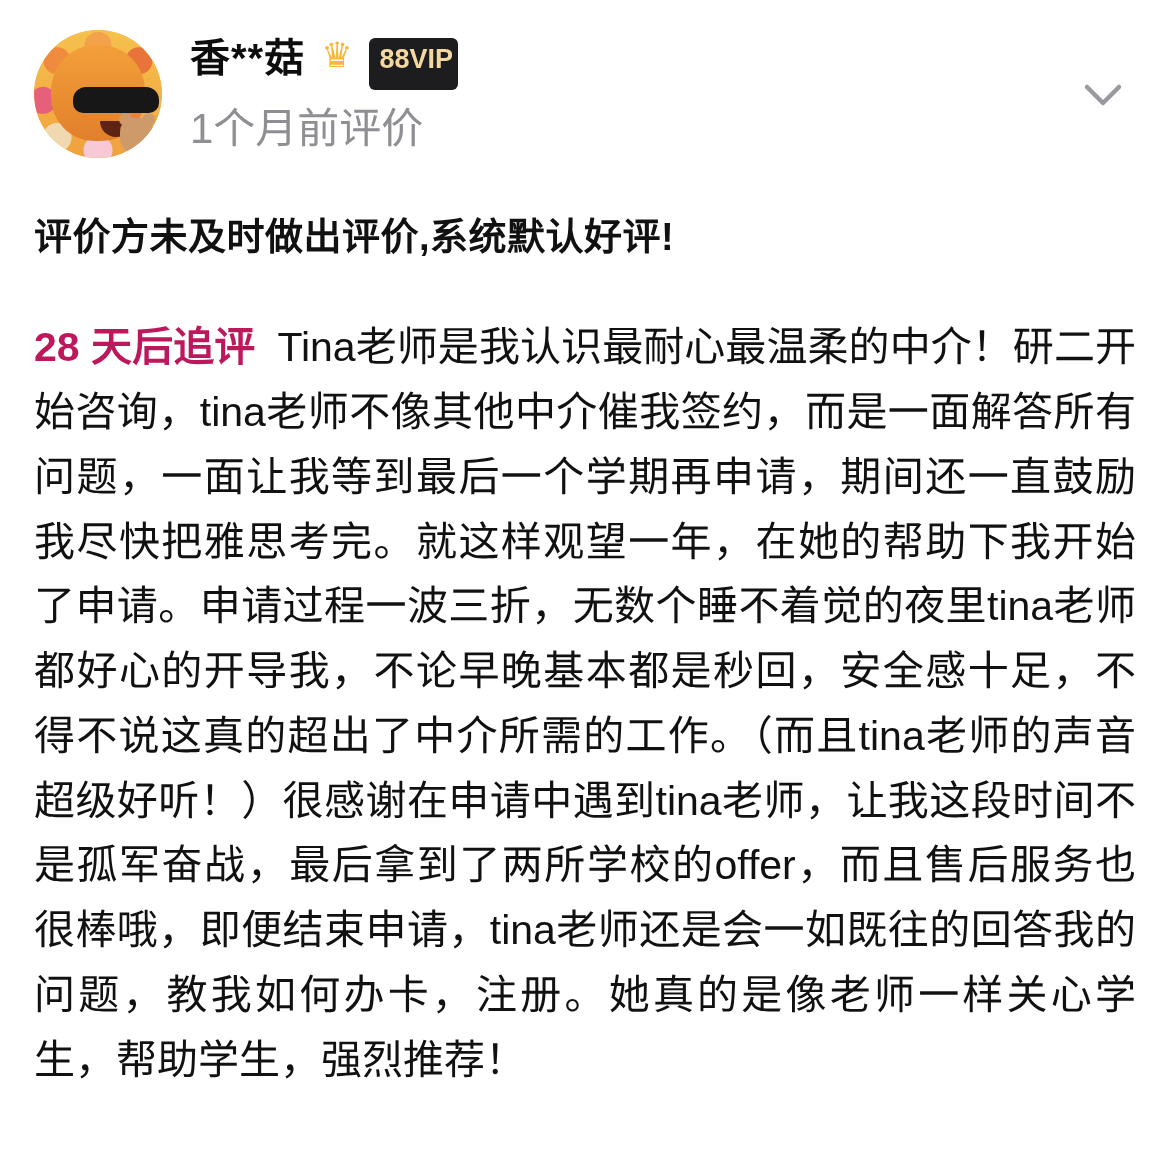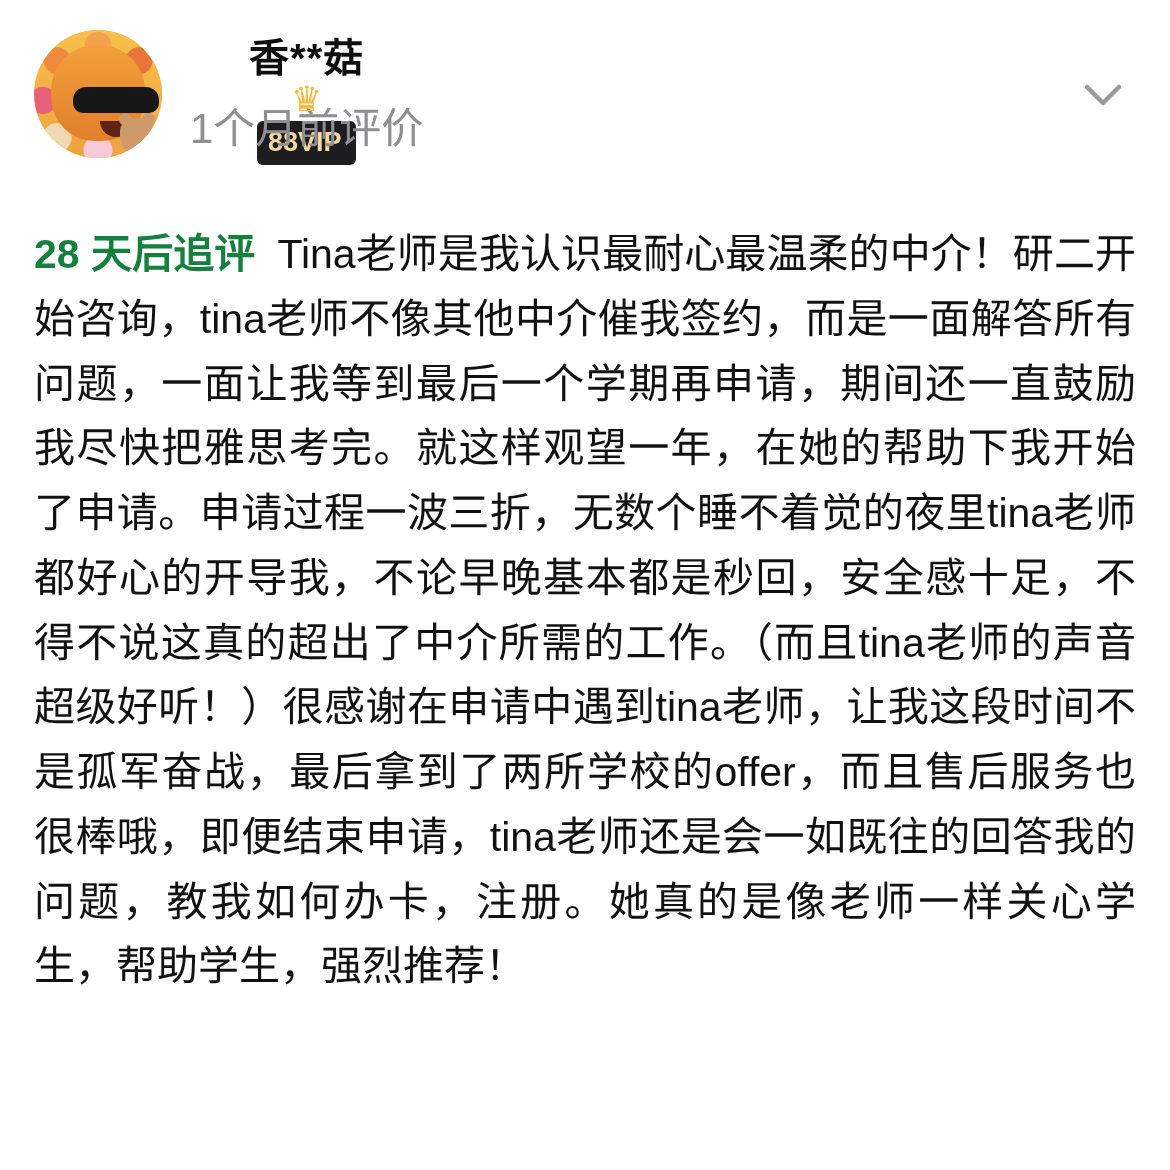--- a/index.html
+++ b/index.html
@@ -101,24 +101,22 @@
   }
   .avatar-bear:before { left: -1px; }
   .avatar-bear:after { right: -1px; }
 
   .header-text {
     margin-left: 28px;
     padding-top: 8px;
   }
   .name-row {
     display: flex;
-    align-items: center;
-    gap: 4px;
+    gap: 16px;
     height: 52px;
-    flex-direction: column;
   }
   .nickname {
     font-size: 40px;
     font-weight: 700;
     color: #0d0d0d;
     letter-spacing: 1px;
     line-height: 1;
   }
   .crown-icon {
     font-size: 35px;
@@ -126,21 +124,21 @@
     color: #f6b93b;
     position: relative;
     top: -1px;
   }
   .vip-badge {
     background: #1d1d1f;
     color: #f3d9a0;
     font-size: 27px;
     font-weight: 700;
     line-height: 1;
-    padding: 8px 15px 9px 11px;
+    padding: 8px 5px 9px 11px;
     border-radius: 6px;
     letter-spacing: 0px;
     font-family: "Liberation Sans", "DejaVu Sans", sans-serif;
   }
   .timestamp {
     margin-top: 16px;
     font-size: 42px;
     color: #8e8e93;
     line-height: 1.1;
   }
@@ -165,21 +163,21 @@
   .append-block {
     margin-top: 52px;
     font-size: 41px;
     line-height: 1.58;
     color: #111111;
     letter-spacing: 0px;
     text-align: justify;
     text-justify: inter-ideograph;
   }
   .append-label {
-    color: #15803d;
+    color: #be185d;
     font-weight: 700;
     margin-right: 22px;
   }
 </style>
 </head>
 <body>
 
 <div class="review-card">
 
   <div class="header">
@@ -202,18 +200,19 @@
       <div class="timestamp">1个月前评价</div>
     </div>
 
     <div class="chevron-down">
       <svg width="46" height="46" viewBox="0 0 46 46" aria-hidden="true">
         <path d="M7 15 L23 31 L39 15" fill="none" stroke="#9a9a9e" stroke-width="4.5" stroke-linecap="round" stroke-linejoin="round"></path>
       </svg>
     </div>
   </div>
 
+  <div class="first-comment">评价方未及时做出评价,系统默认好评!</div>
 
   <div class="append-block">
     <span class="append-label">28 天后追评</span><span>Tina老师是我认识最耐心最温柔的中介！研二开始咨询，tina老师不像其他中介催我签约，而是一面解答所有问题，一面让我等到最后一个学期再申请，期间还一直鼓励我尽快把雅思考完。就这样观望一年，在她的帮助下我开始了申请。申请过程一波三折，无数个睡不着觉的夜里tina老师都好心的开导我，不论早晚基本都是秒回，安全感十足，不得不说这真的超出了中介所需的工作。（而且tina老师的声音超级好听！）很感谢在申请中遇到tina老师，让我这段时间不是孤军奋战，最后拿到了两所学校的offer，而且售后服务也很棒哦，即便结束申请，tina老师还是会一如既往的回答我的问题，教我如何办卡，注册。她真的是像老师一样关心学生，帮助学生，强烈推荐！</span>
   </div>
 
 </div>
 
 </body></html>

